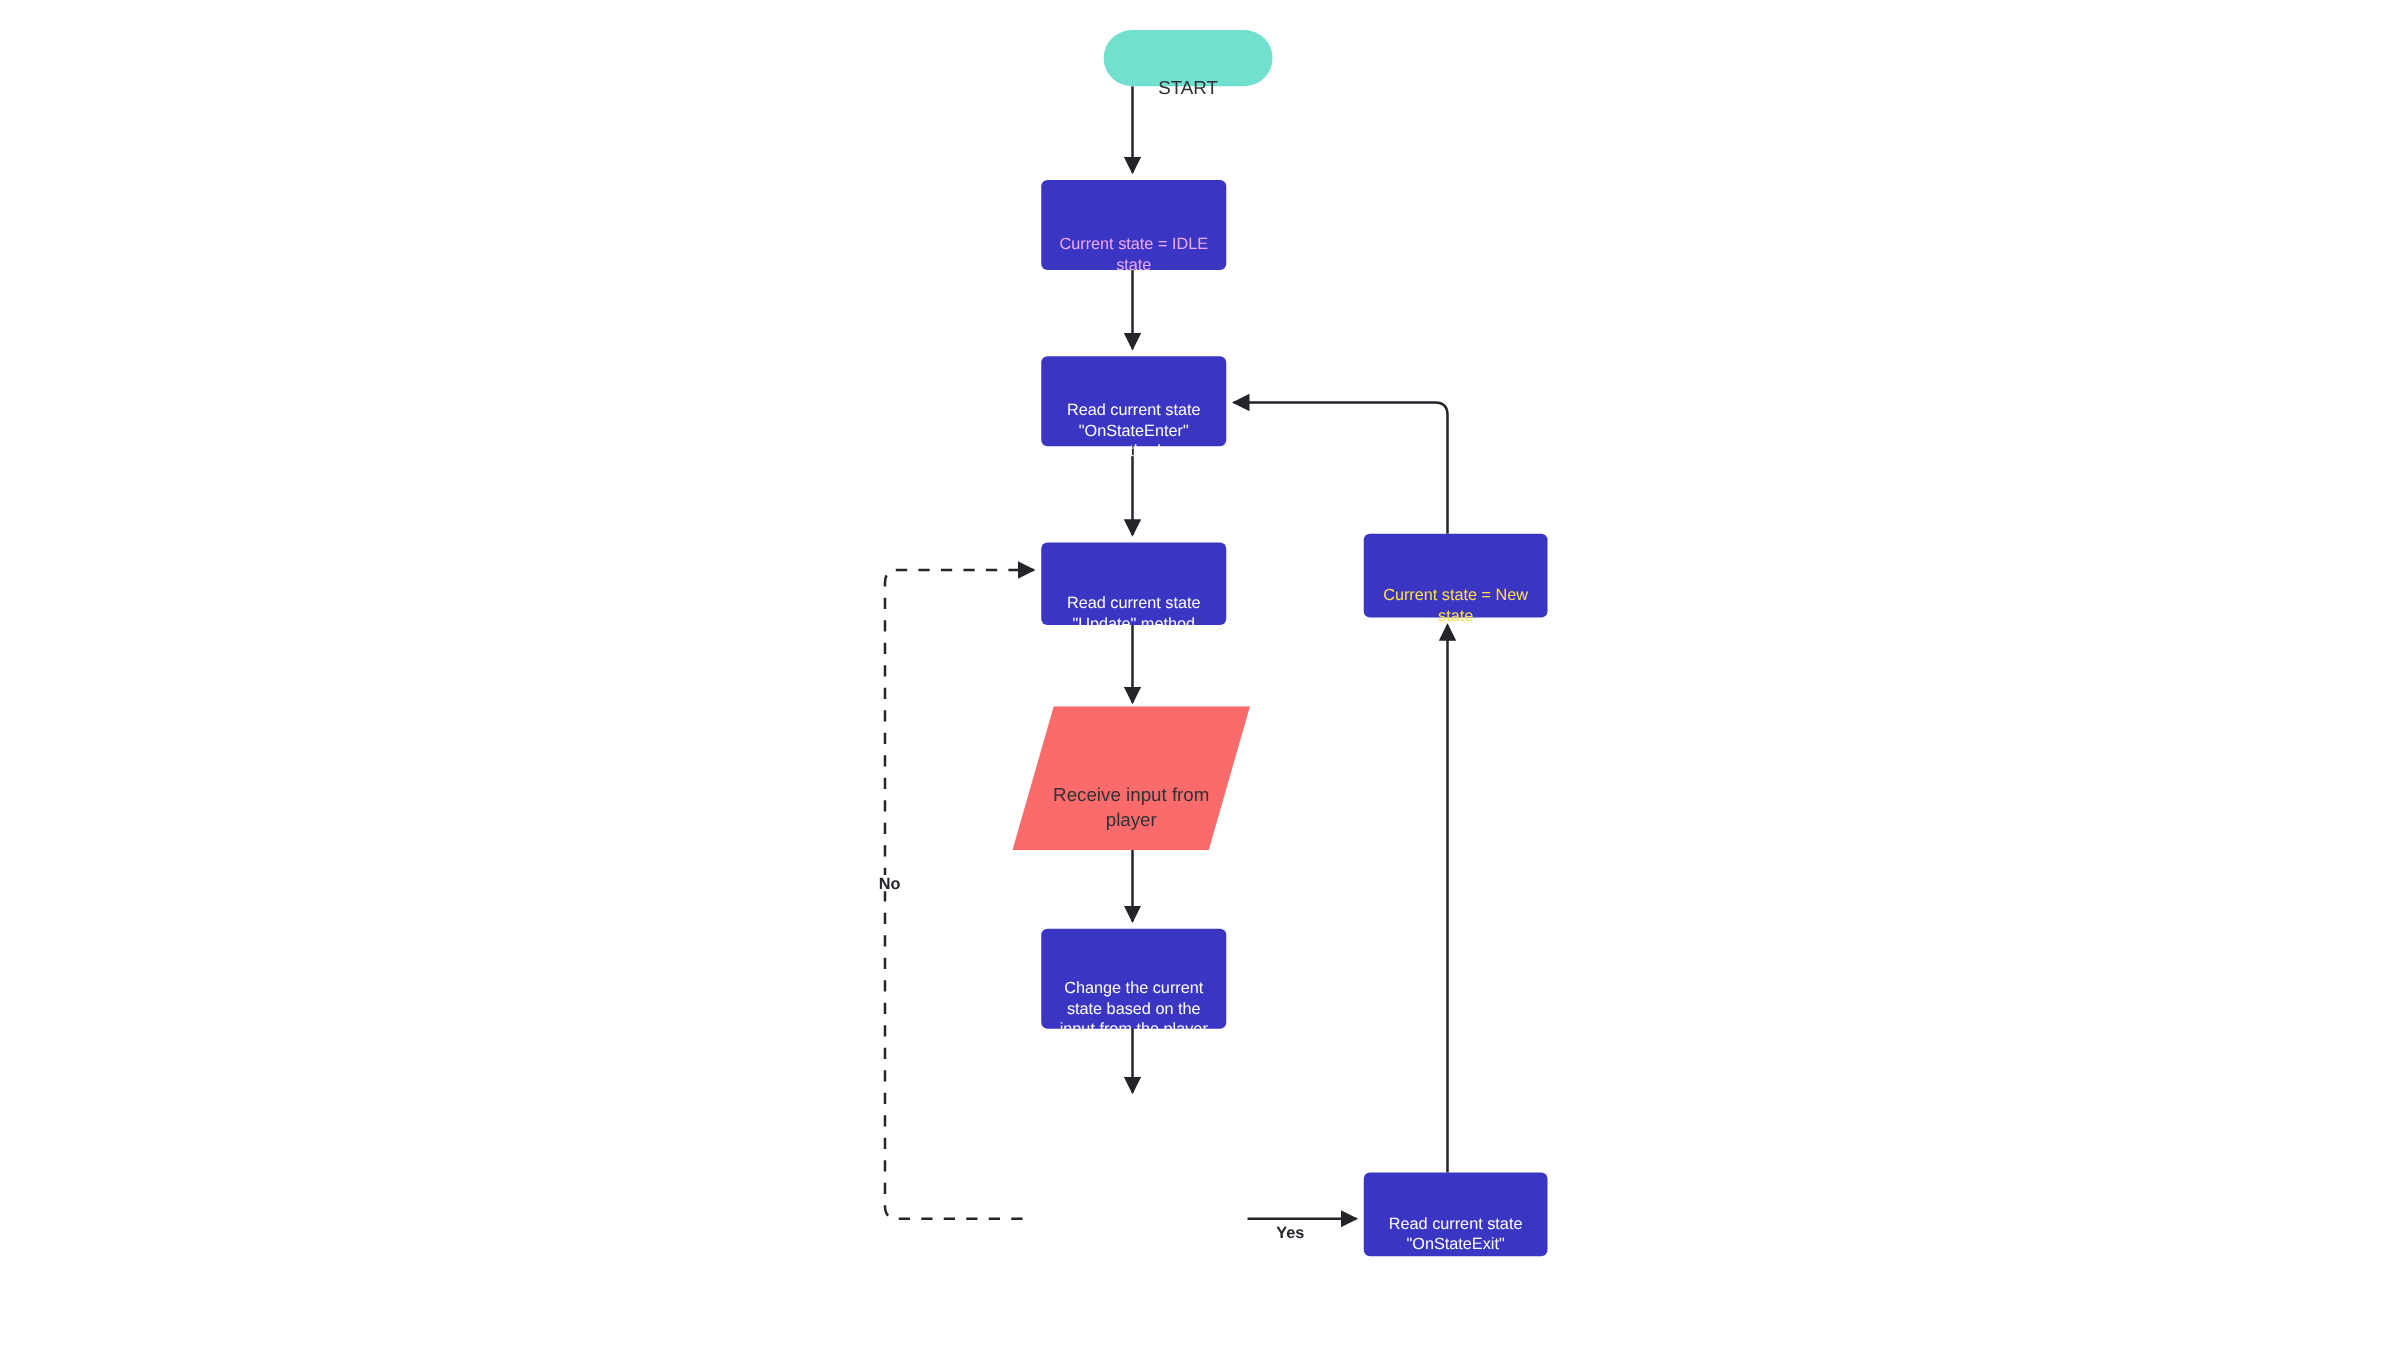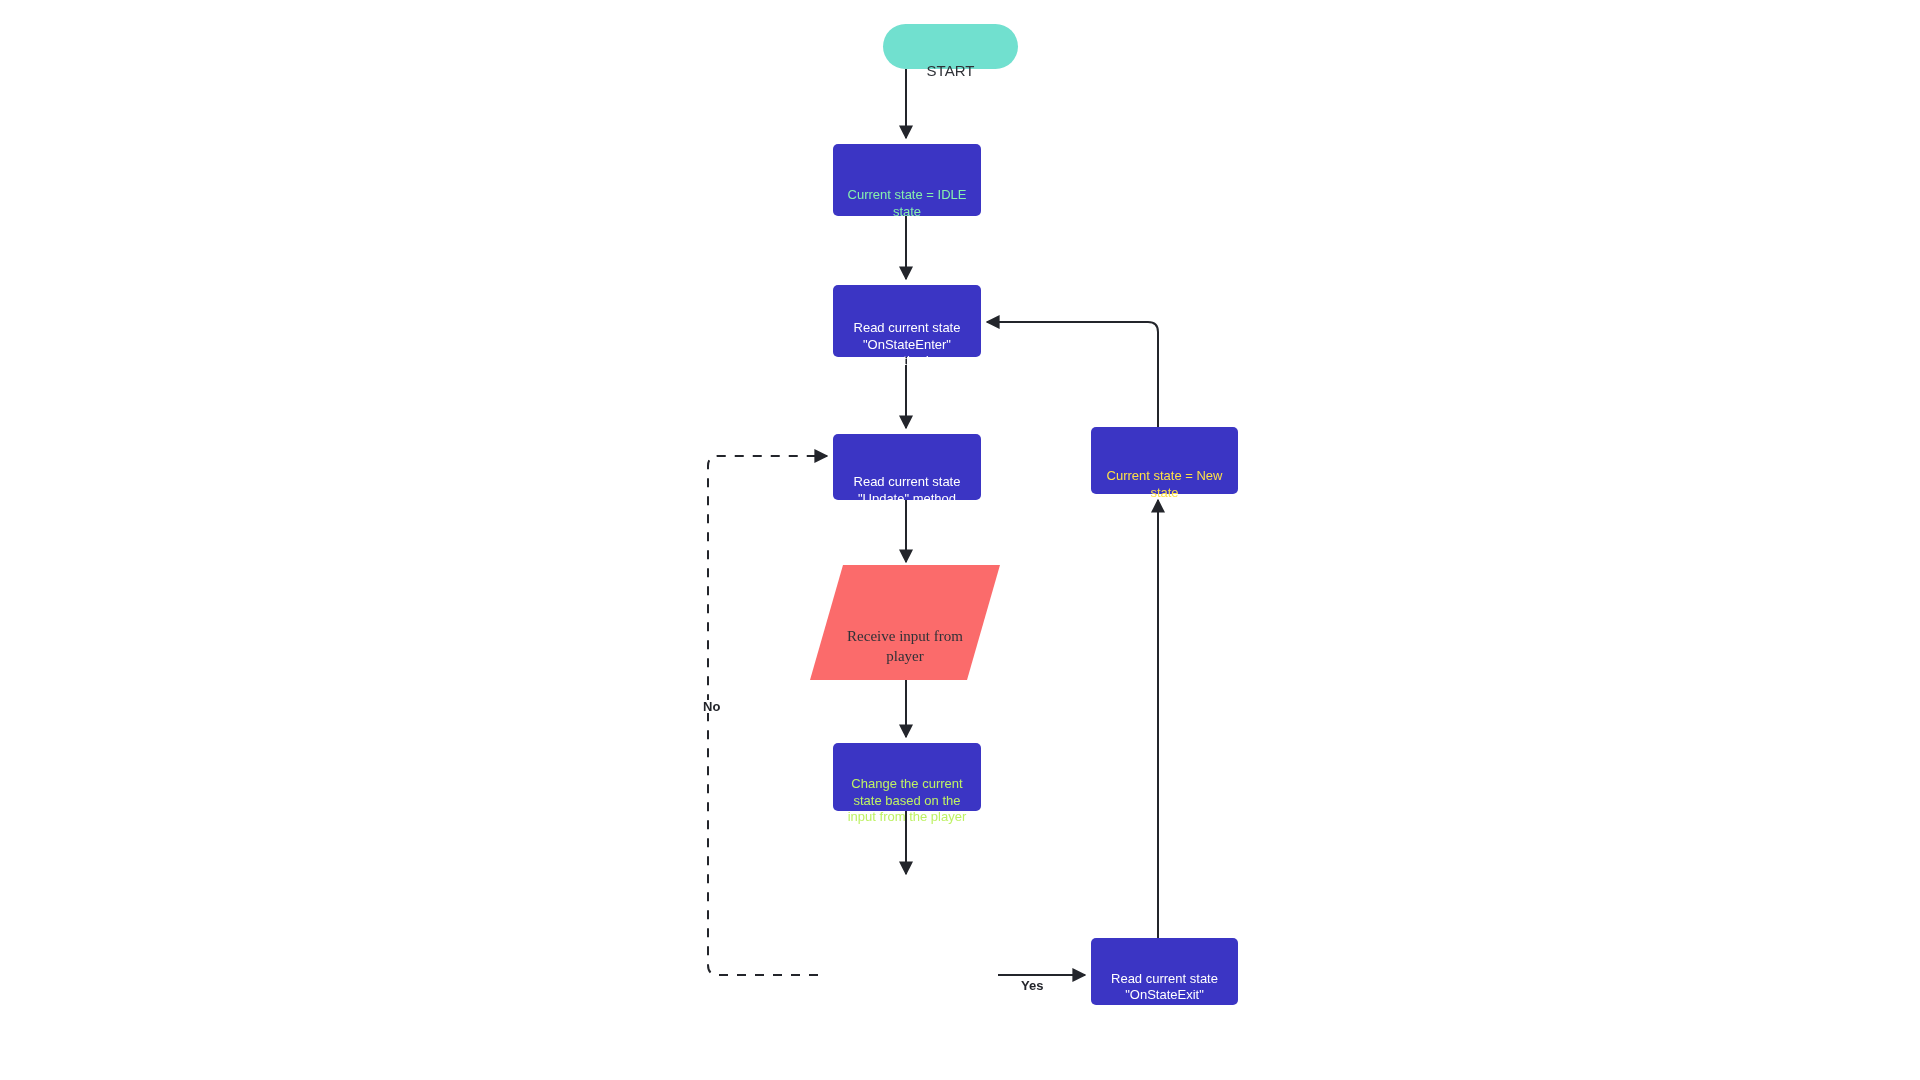--- a/index.html
+++ b/index.html
@@ -67,21 +67,20 @@
     background: transparent;
   }
   .n-io .io-shape {
     position: absolute;
     left: 0; top: 0;
     width: 100%; height: 100%;
   }
   .n-io .node-label {
     position: relative;
     z-index: 2;
-    font-family: Liberation Serif, serif;
   }
   .n-decision {
     font-size: 13px;
     background: transparent;
   }
   .n-decision .dec-shape {
     position: absolute;
     left: 0; top: 0;
     width: 100%; height: 100%;
   }
@@ -134,21 +133,21 @@
     <path d="M 1158 427 L 1158 332 Q 1158 322 1148 322 L 987 322" stroke="#23252b" stroke-width="2" fill="none" marker-end="url(#arrow)"></path>
   </svg>
 
   <div class="edge-label" style="left:1018px; top:979px;">Yes</div>
   <div class="edge-label" style="left:700px; top:700px;text-align:center;">No</div>
 
   <div class="node n-terminator" style="left:883px; top:24px; width:135px; height:45px; background:#71E0CF; color:#2f3137;">
     <span class="node-label">START</span>
   </div>
 
-  <div class="node n-process" style="left:833px; top:144px; width:148px; height:72px; background:#3B35C4; color:#86efac;">
+  <div class="node n-process" style="left:833px; top:144px; width:148px; height:72px; background:#3B35C4; color:#f0abfc;">
     <span class="node-label">Current state = IDLE
 state</span>
   </div>
 
   <div class="node n-process" style="left:833px; top:285px; width:148px; height:72px; background:#3B35C4; color:#ffffff;">
     <span class="node-label">Read current state
 "OnStateEnter"
 method</span>
   </div>
 
@@ -158,21 +157,21 @@
   </div>
 
   <div class="node n-io" style="left:810px; top:565px; width:190px; height:115px; color:#2f3137;">
     <svg class="io-shape" viewBox="0 0 190 115" preserveAspectRatio="none" xmlns="http://www.w3.org/2000/svg">
       <polygon points="33,0 190,0 157,115 0,115" fill="#FB6B6B"></polygon>
     </svg>
     <span class="node-label">Receive input from
 player</span>
   </div>
 
-  <div class="node n-process" style="left:833px; top:743px; width:148px; height:68px; background:#3B35C4; color:#bef264;">
+  <div class="node n-process" style="left:833px; top:743px; width:148px; height:80px; background:#3B35C4; color:#ffffff;">
     <span class="node-label">Change the current
 state based on the
 input from the player</span>
   </div>
 
 
   <div class="node n-process" style="left:1091px; top:938px; width:147px; height:67px; background:#3B35C4; color:#ffffff;">
     <span class="node-label">Read current state
 "OnStateExit"
 method</span>

